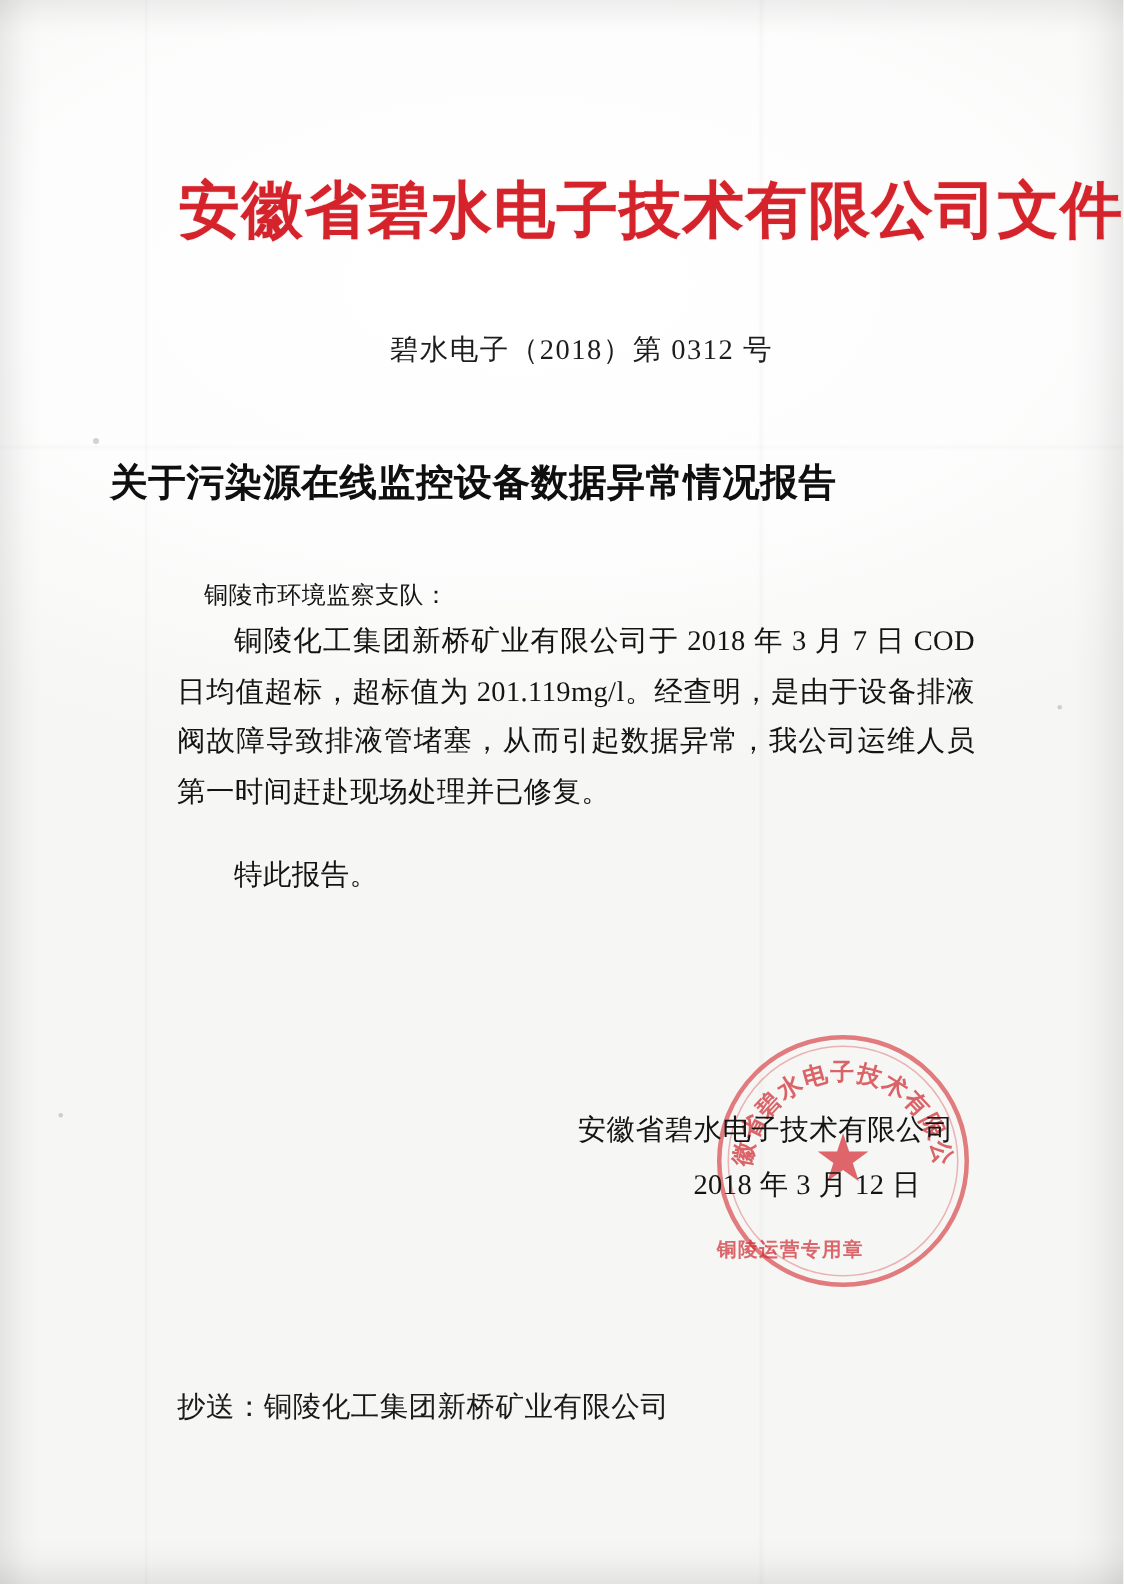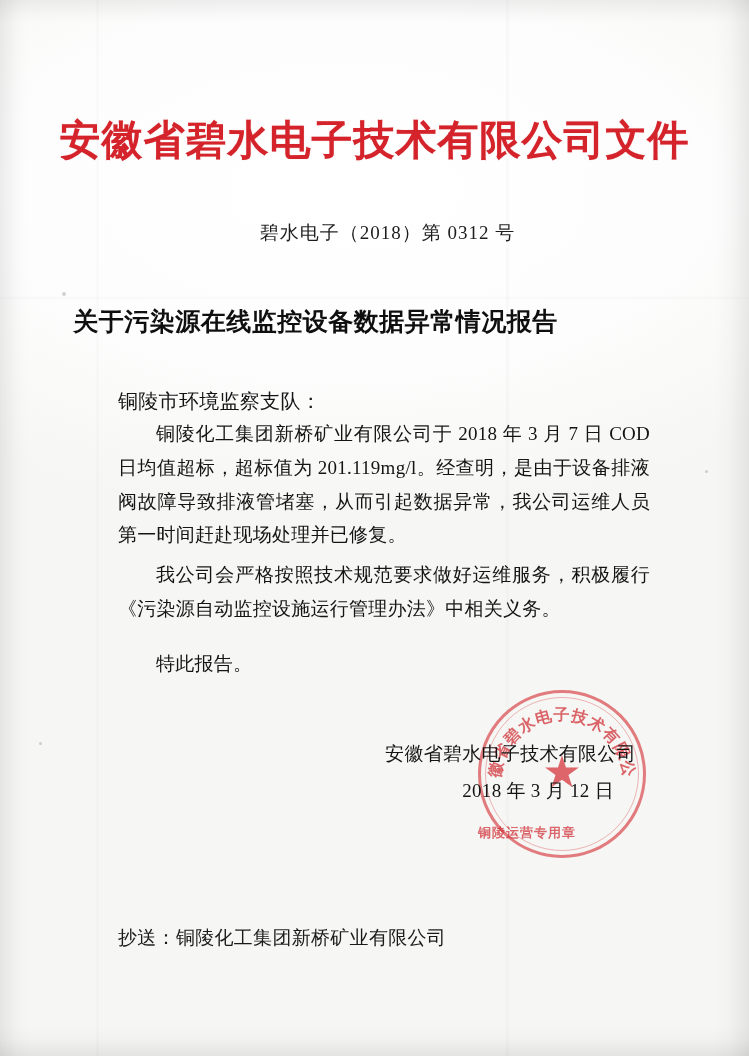--- a/index.html
+++ b/index.html
@@ -47,21 +47,21 @@
     background: rgba(120,120,120,0.32);
     border-radius: 50%;
     pointer-events: none;
   }
 
   .doc-title {
     position: absolute;
     top: 113px;
     left: 0;
     width: 749px;
-    text-align: center;
+    text-align: right;
     color: #d4232a;
     font-family: Liberation Mono, monospace;
     font-weight: bold;
     font-size: 41px;
     letter-spacing: 1px;
     text-shadow: 0 0 1px rgba(212,35,42,0.35);
     white-space: nowrap;
   }
   .doc-number {
     position: absolute;
@@ -86,24 +86,25 @@
     letter-spacing: 0.5px;
   }
 
   .body-block {
     position: absolute;
     top: 386px;
     left: 118px;
     width: 532px;
   }
   .recipient {
-    font-size: 20px;
+    font-size: 16px;
     color: #141414;
     line-height: 1.55;
     letter-spacing: 0.3px;
+    margin-left: 18px;
   }
   .para {
     font-size: 19px;
     color: #141414;
     line-height: 1.78;
     text-indent: 2em;
     letter-spacing: 0.25px;
     text-align: justify;
     margin-top: 0;
   }
@@ -201,21 +202,20 @@
 
   <div class="doc-title">安徽省碧水电子技术有限公司文件</div>
 
   <div class="doc-number">碧水电子（2018）第 0312 号</div>
 
   <div class="subject">关于污染源在线监控设备数据异常情况报告</div>
 
   <div class="body-block">
     <div class="recipient">铜陵市环境监察支队：</div>
     <div class="para p1">铜陵化工集团新桥矿业有限公司于 2018 年 3 月 7 日 COD 日均值超标，超标值为 201.119mg/l。经查明，是由于设备排液阀故障导致排液管堵塞，从而引起数据异常，我公司运维人员第一时间赶赴现场处理并已修复。</div>
-    <div class="para p2">我公司会严格按照技术规范要求做好运维服务，积极履行《污染源自动监控设施运行管理办法》中相关义务。</div>
     <div class="para p3">特此报告。</div>
   </div>
 
   <div class="seal">
     <div class="ring"></div>
     <div class="ring2"></div>
     <svg viewBox="0 0 168 168">
       <defs>
         <path id="sealArc" d="M 22,92 A 62,62 0 1 1 146,92"></path>
       </defs>

